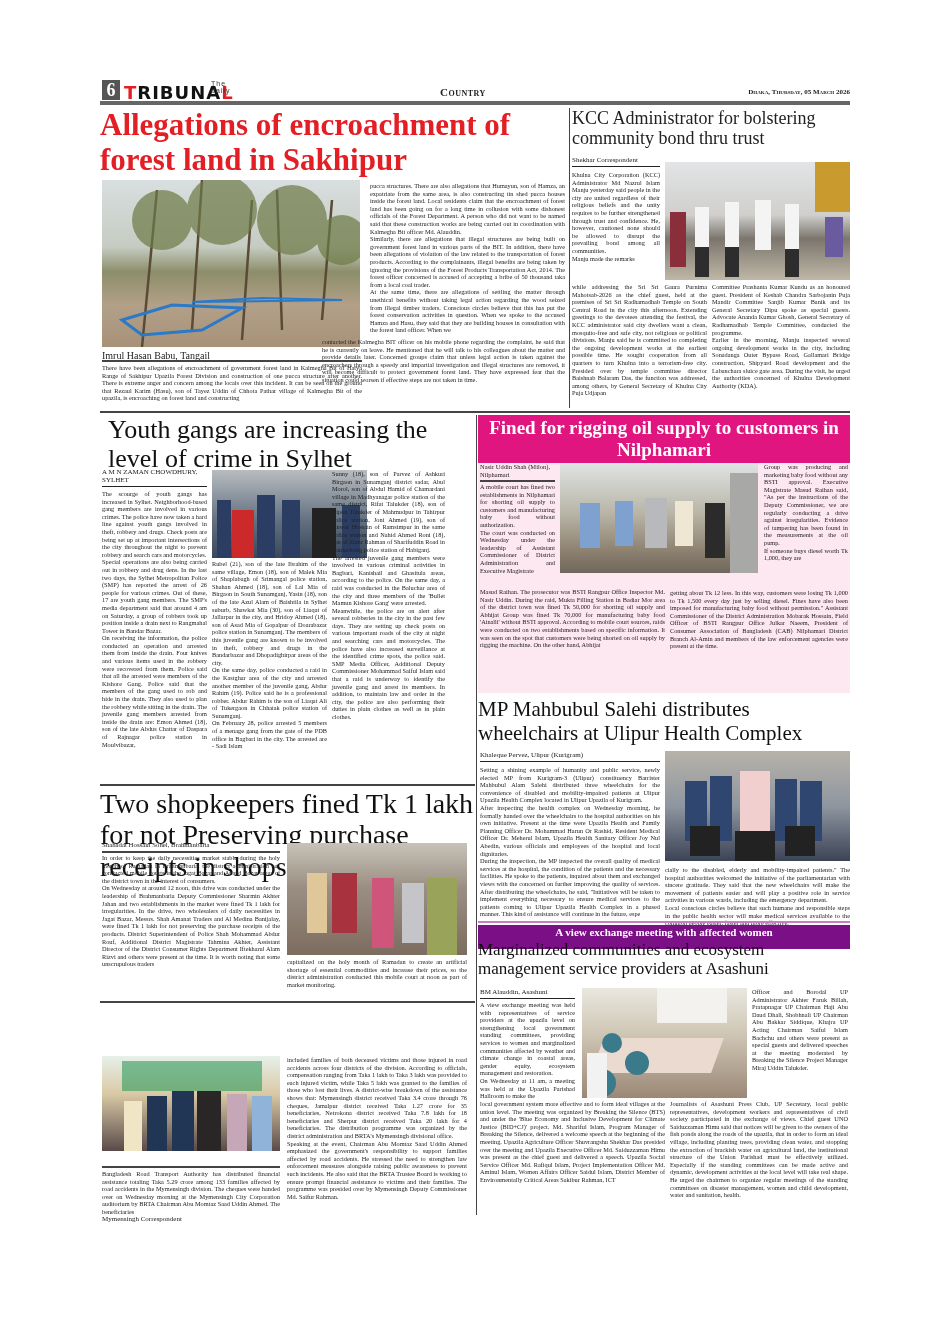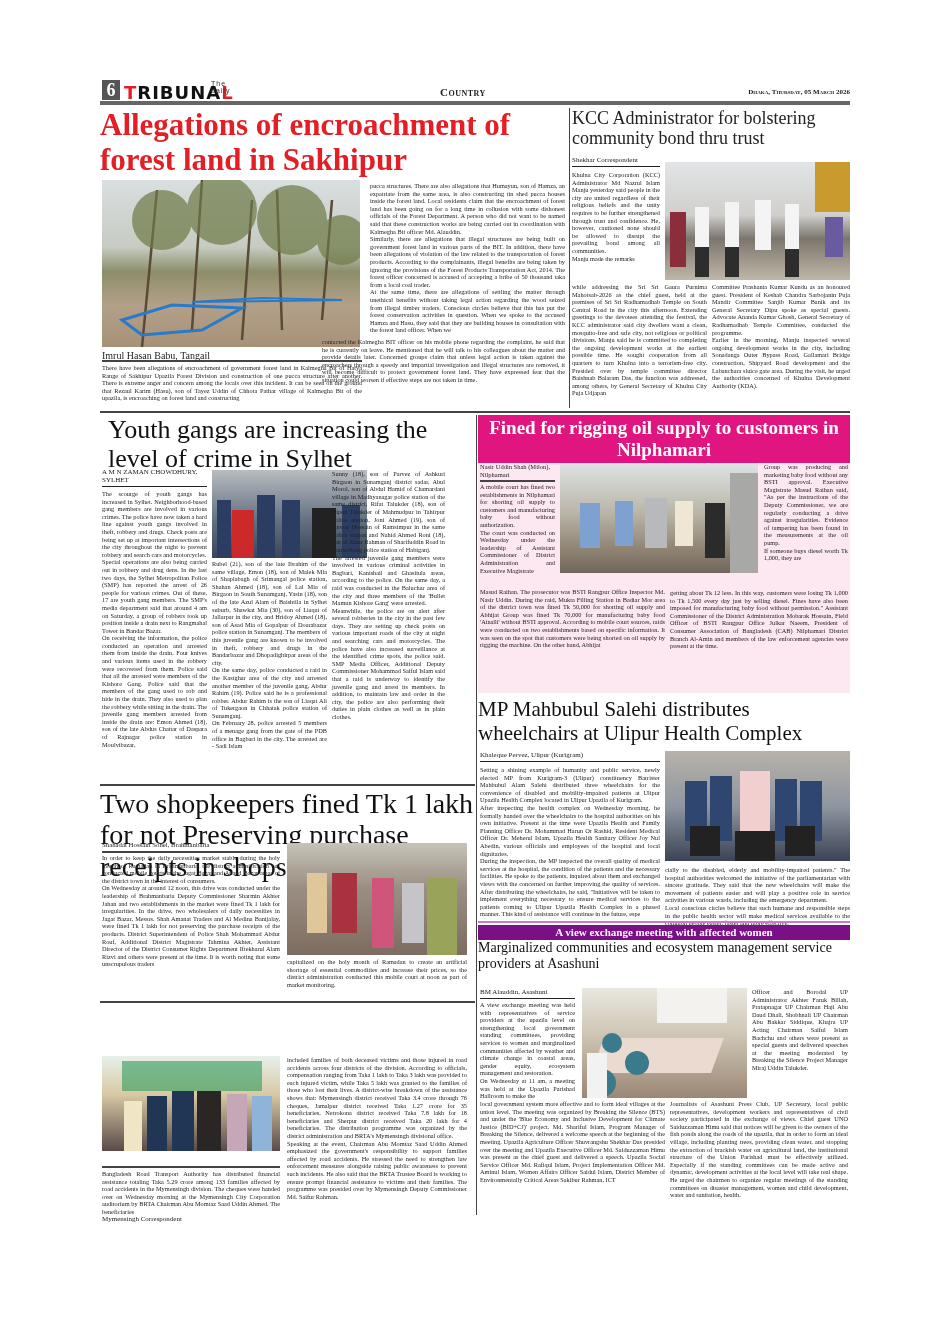--- a/index.html
+++ b/index.html
@@ -16,21 +16,21 @@
 .rule{position:absolute;left:0;top:23px;width:750px;height:4px;background:#666}
 .vrule{position:absolute;background:#444;width:1px}
 .hl{text-align:left;line-height:1.12}
 .hl-red{color:#e31e24;font-weight:bold;font-size:31px}
 .hl-big{font-size:23px;color:#111}
 .by{font-size:7px;color:#222;padding-bottom:2px;border-bottom:1.5px solid #222;display:inline-block}
 .txt{font-size:6.3px;line-height:7.6px;text-align:justify;color:#222}
 .photo{position:absolute;overflow:hidden}
 .pink-band{background:#e0157f;color:#fff;font-weight:bold;font-size:19px;text-align:center;line-height:1.15;padding:2px 8px}
 .pinkbox{background:#fde7f1}
-.purple-band{background:#7b0f86;color:#fff;font-weight:bold;font-size:11px;text-align:center;height:15px;line-height:15px}
+.purple-band{background:#7b0f86;color:#fff;font-weight:bold;font-size:11px;text-align:center;height:24px;line-height:15px}
 .hrule{position:absolute;height:1.5px;background:#444}
 </style>
 </head>
 <body>
 
 <div class="page">
 
   <div class="abs hdr">
     <div class="pgnum">6</div>
     <div class="logo">
@@ -211,21 +211,21 @@
   <div class="abs" style="left:2px;top:1137px;font-size:7px">Mymensingh Correspondent</div>
   <div class="hrule" style="left:2px;top:1088px;width:178px"></div>
   <div class="abs txt" style="left:2px;top:1092px;width:178px;white-space:pre-line">Bangladesh Road Transport Authority has distributed financial assistance totaling Taka 5.29 crore among 133 families affected by road accidents in the Mymensingh division. The cheques were handed over on Wednesday morning at the Mymensingh City Corporation auditorium by BRTA Chairman Abu Momtaz Saad Uddin Ahmed. The beneficiaries</div>
   <div class="abs txt" style="left:187px;top:978px;width:180px;white-space:pre-line">included families of both deceased victims and those injured in road accidents across four districts of the division. According to officials, compensation ranging from Taka 1 lakh to Taka 3 lakh was provided to each injured victim, while Taka 5 lakh was granted to the families of those who lost their lives. A district-wise breakdown of the assistance shows that: Mymensingh district received Taka 3.4 crore through 76 cheques, Jamalpur district received Taka 1.27 crore for 35 beneficiaries, Netrokona district received Taka 7.8 lakh for 18 beneficiaries and Sherpur district received Taka 20 lakh for 4 beneficiaries. The distribution programme was organized by the district administration and BRTA's Mymensingh divisional office.
 Speaking at the event, Chairman Abu Momtaz Saad Uddin Ahmed emphasized the government's responsibility to support families affected by road accidents. He stressed the need to strengthen law enforcement measures alongside raising public awareness to prevent such incidents. He also said that the BRTA Trustee Board is working to ensure prompt financial assistance to victims and their families. The programme was presided over by Mymensingh Deputy Commissioner Md. Saifur Rahman.</div>
 
   <div class="vrule" style="left:376px;top:337px;height:800px"></div>
 
   <div class="abs" style="left:378px;top:843px;width:372px;height:1.5px;background:#c77ec9"></div>
   <div class="abs purple-band" style="left:378px;top:847px;width:372px">A view exchange meeting with affected women</div>
-  <div class="abs hl hl-big" style="left:378px;top:862px;width:372px;font-size:14px">Marginalized communities and ecosystem management service providers at Asashuni</div>
+  <div class="abs hl hl-big" style="left:378px;top:862px;width:372px;font-size:17px">Marginalized communities and ecosystem management service providers at Asashuni</div>
   <div class="abs" style="left:380px;top:910px;width:95px">
       <span class="by" style="display:block">BM Alauddin, Asashuni</span>
     </div>
   <div class="abs txt" style="left:380px;top:923px;width:95px;white-space:pre-line">A view exchange meeting was held with representatives of service providers at the upazila level on strengthening local government standing committees, providing services to women and marginalized communities affected by weather and climate change in coastal areas, gender equity, ecosystem management and restoration.
 On Wednesday at 11 am, a meeting was held at the Upazila Parishad Hallroom to make the</div>
   <div class="photo" style="left:482px;top:910px;width:165px;height:110px;background:linear-gradient(180deg,#e9e7df,#d0c8b7 40%,#9c8776)">
     <svg width="165" height="110">
       <rect x="75" y="0" width="70" height="35" fill="#f4f2ee"></rect>
       <rect x="40" y="50" width="120" height="35" fill="#eadad0" transform="skewX(-20)"></rect>
       <g fill="#3b7a8a">

